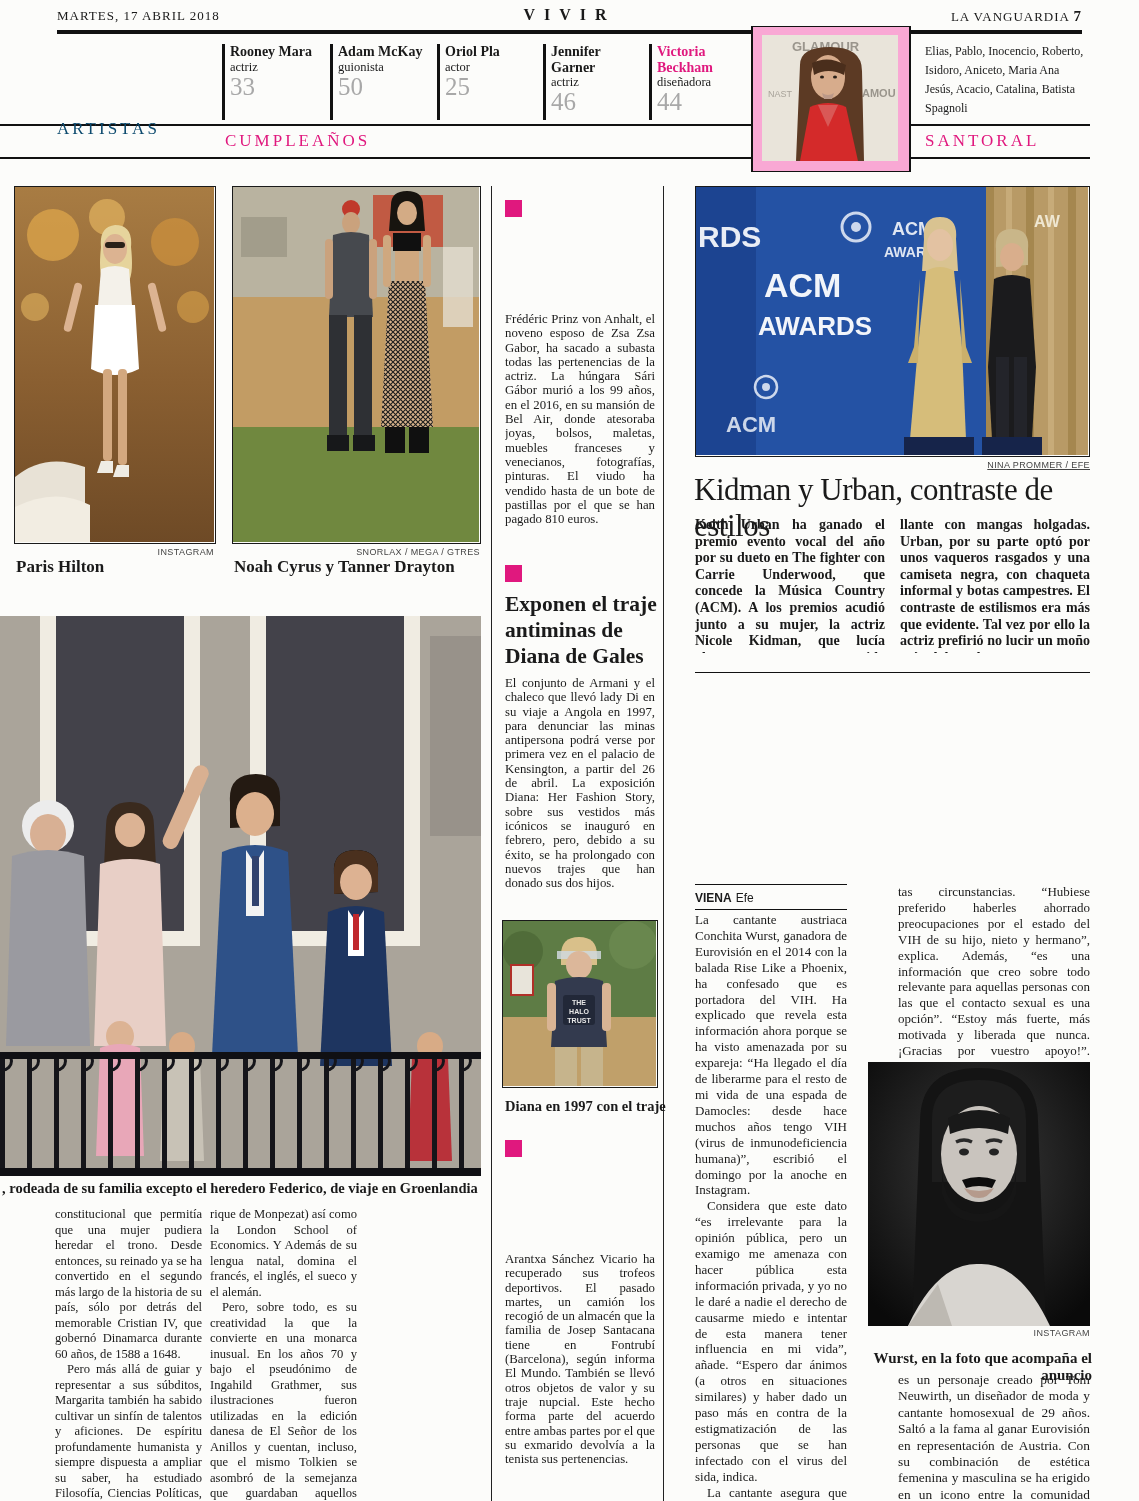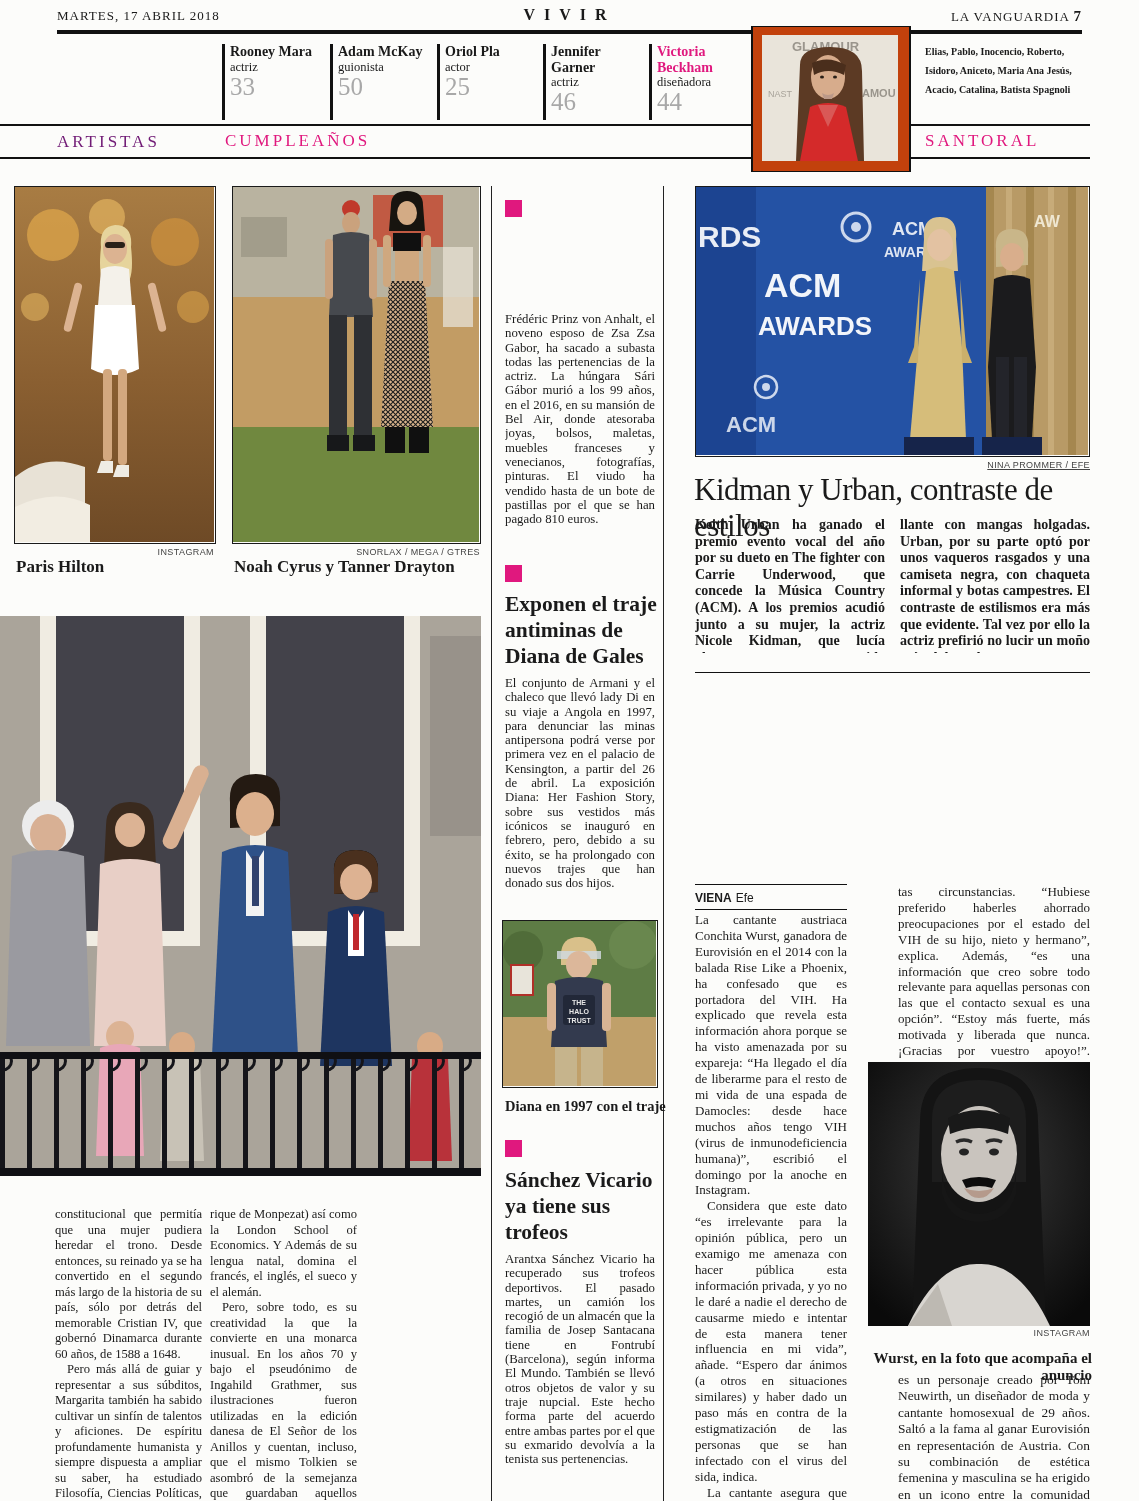--- a/index.html
+++ b/index.html
@@ -68,29 +68,29 @@
       <div class="bday-age">46</div>
     </div>
     <div class="abs bday-bar" style="left:649px;top:44px;height:76px;"></div>
     <div class="abs" style="left:657px;top:44px;width:95px;">
       <div class="bday-name" style="color:#e0187e;">Victoria Beckham</div>
       <div class="bday-role">diseñadora</div>
       <div class="bday-age">44</div>
     </div>
   </div>
 
-  <div class="abs" style="left:925px;top:42px;width:165px;font-weight:bold;font-size:10px;line-height:19px;">Elias, Pablo, Inocencio, Roberto, Isidoro, Aniceto, Maria Ana Jesús, Acacio, Catalina, Batista Spagnoli</div>
+  <div class="abs" style="left:925px;top:42px;width:165px;font-weight:normal;font-size:12px;line-height:19px;">Elias, Pablo, Inocencio, Roberto, Isidoro, Aniceto, Maria Ana Jesús, Acacio, Catalina, Batista Spagnoli</div>
 
   <div class="abs rule" style="left:0;top:124px;width:1090px;height:1.5px;"></div>
   <div class="abs rule" style="left:0;top:157px;width:1090px;height:1.5px;"></div>
-  <div class="abs seclabel" style="left:57px;top:132px;color:#701a75;font-weight:normal;">ARTISTAS</div>
+  <div class="abs seclabel" style="left:57px;top:119px;color:#0c4a6e;font-weight:normal;">ARTISTAS</div>
   <div class="abs seclabel" style="left:225px;top:131px;color:#e0187e;">CUMPLEAÑOS</div>
   <div class="abs seclabel" style="left:925px;top:131px;color:#e0187e;font-weight:normal;">SANTORAL</div>
 
-  <div class="abs" style="left:751px;top:26px;width:156px;height:144px;background:#c2410c;border-left:2px solid #111;border-right:2px solid #111;border-top:1.5px solid #111;border-bottom:1.5px solid #111;z-index:5;">
+  <div class="abs" style="left:751px;top:26px;width:156px;height:144px;background:#f9a8d4;border-left:2px solid #111;border-right:2px solid #111;border-top:1.5px solid #111;border-bottom:1.5px solid #111;z-index:5;">
     <svg class="abs" style="left:9px;top:8px;" width="136" height="126" viewBox="0 0 136 126">
       <rect width="136" height="126" fill="#e9e4da"></rect>
       <text x="30" y="16" font-size="13" font-weight="bold" fill="#9a958c">GLAMOUR</text>
       <text x="6" y="62" font-size="9" fill="#a8a39a">NAST</text>
       <text x="100" y="62" font-size="11" font-weight="bold" fill="#9a958c">AMOU</text>
       <path d="M38 30 Q38 12 68 12 Q100 12 100 36 L102 126 L34 126 Z" fill="#5c3a24"></path>
       <ellipse cx="66" cy="42" rx="17" ry="22" fill="#d7ac8c"></ellipse>
       <path d="M50 28 Q66 20 84 30 L82 40 Q66 32 52 40 Z" fill="#4a2e1c"></path>
       <ellipse cx="60" cy="42" rx="2" ry="1.6" fill="#2a2018"></ellipse>
       <ellipse cx="73" cy="42" rx="2" ry="1.6" fill="#2a2018"></ellipse>
@@ -213,20 +213,21 @@
       <ellipse cx="182" cy="430" rx="13" ry="14" fill="#d8ab86"></ellipse>
       <path d="M164 442 Q182 434 200 442 L204 545 L160 545 Z" fill="#c8c2b6"></path>
       <ellipse cx="430" cy="430" rx="13" ry="14" fill="#d8ab86"></ellipse>
       <path d="M412 442 Q430 434 448 442 L452 545 L408 545 Z" fill="#b8323a"></path>
 
       <rect x="0" y="436" width="481" height="7" fill="#101014"></rect>
       <rect x="0" y="443" width="481" height="117" fill="url(#rail)"></rect>
       <rect x="0" y="552" width="481" height="8" fill="#101014"></rect>
     </svg>
   </div>
+  <div class="abs cap" style="left:2px;top:1180px;width:478px;font-size:14.5px;">, rodeada de  su familia excepto el heredero Federico, de viaje en Groenlandia</div>
 
   <div class="abs artcol just" style="left:55px;top:1207px;width:147px;height:293px;">
     <p>constitucional que permitía que una mujer pudiera heredar el trono. Desde entonces, su reinado ya se ha convertido en el segundo más largo de la historia de su país, sólo por detrás del memorable Cristian IV, que gobernó Dinamarca durante 60 años, de 1588 a 1648.</p>
     <p>Pero más allá de guiar y representar a sus súbditos, Margarita también ha sabido cultivar un sinfín de talentos y aficiones. De espíritu profundamente humanista y siempre dispuesta a ampliar su saber, ha estudiado Filosofía, Ciencias Políticas, Economía y Arqueología en algunas de las universidades más prestigiosas de Europa, como Cambridge o la Sorbona de París, (donde conoció a quien fue su marido, En-</p>
   </div>
   <div class="abs artcol just" style="left:210px;top:1207px;width:147px;height:293px;">
     <p>rique de Monpezat)  así como la London School of Economics. Y Además de su lengua natal, domina el francés, el inglés, el sueco y el alemán.</p>
     <p>Pero, sobre todo, es su creatividad la que la convierte en una monarca inusual. En los años 70 y bajo el pseudónimo de Ingahild Grathmer, sus ilustraciones fueron utilizadas en la edición danesa de El Señor de los Anillos y cuentan, incluso, que el mismo Tolkien se asombró de la semejanza que guardaban aquellos dibujos con su propio estilo. La pintura y el diseño son otros de sus fuertes. A lo largo de los años ha ideado escenarios y vestuarios para varias obras de teatro, ballet e incluso películas.●</p>
   </div>
 
@@ -257,21 +258,20 @@
       <text x="76" y="102" font-size="7" font-weight="bold" fill="#e8e8e8" text-anchor="middle">TRUST</text>
       <rect x="52" y="126" width="22" height="39" fill="#c6b48c"></rect>
       <rect x="78" y="126" width="22" height="39" fill="#c6b48c"></rect>
       <rect x="44" y="62" width="9" height="48" rx="4" fill="#d9b494"></rect>
       <rect x="99" y="62" width="9" height="48" rx="4" fill="#d9b494"></rect>
     </svg>
   </div>
   <div class="abs cap" style="left:505px;top:1098px;font-size:14.5px;">Diana en 1997 con el traje</div>
 
   <div class="abs brief-sq" style="left:505px;top:1140px;"></div>
-  <div class="abs brief-title" style="left:505px;top:1168px;width:152px;">Sánchez Vicario ya tiene sus trofeos</div>
   <div class="abs brief-body just" style="left:505px;top:1252px;width:150px;height:246px;">Arantxa Sánchez Vicario ha recuperado sus trofeos deportivos. El pasado martes, un camión los recogió de un almacén que la familia de Josep Santacana tiene en Fontrubí (Barcelona), según informa El Mundo. También se llevó otros objetos de valor y su traje nupcial. Este hecho forma parte del acuerdo entre ambas partes por el que su exmarido devolvía a la tenista sus pertenencias.</div>
 
   <div class="abs photo" style="left:695px;top:186px;width:395px;height:271px;">
     <svg width="392" height="268" viewBox="0 0 392 268">
       <rect width="392" height="268" fill="#2452a4"></rect>
       <rect x="0" width="60" height="268" fill="#1c4491"></rect>
       <rect x="290" width="102" height="268" fill="#b89a66"></rect>
       <rect x="290" width="8" height="268" fill="#a5874f"></rect>
         <rect x="310" width="6" height="268" fill="#c7ab79"></rect>
       <rect x="330" width="8" height="268" fill="#a5874f"></rect>

